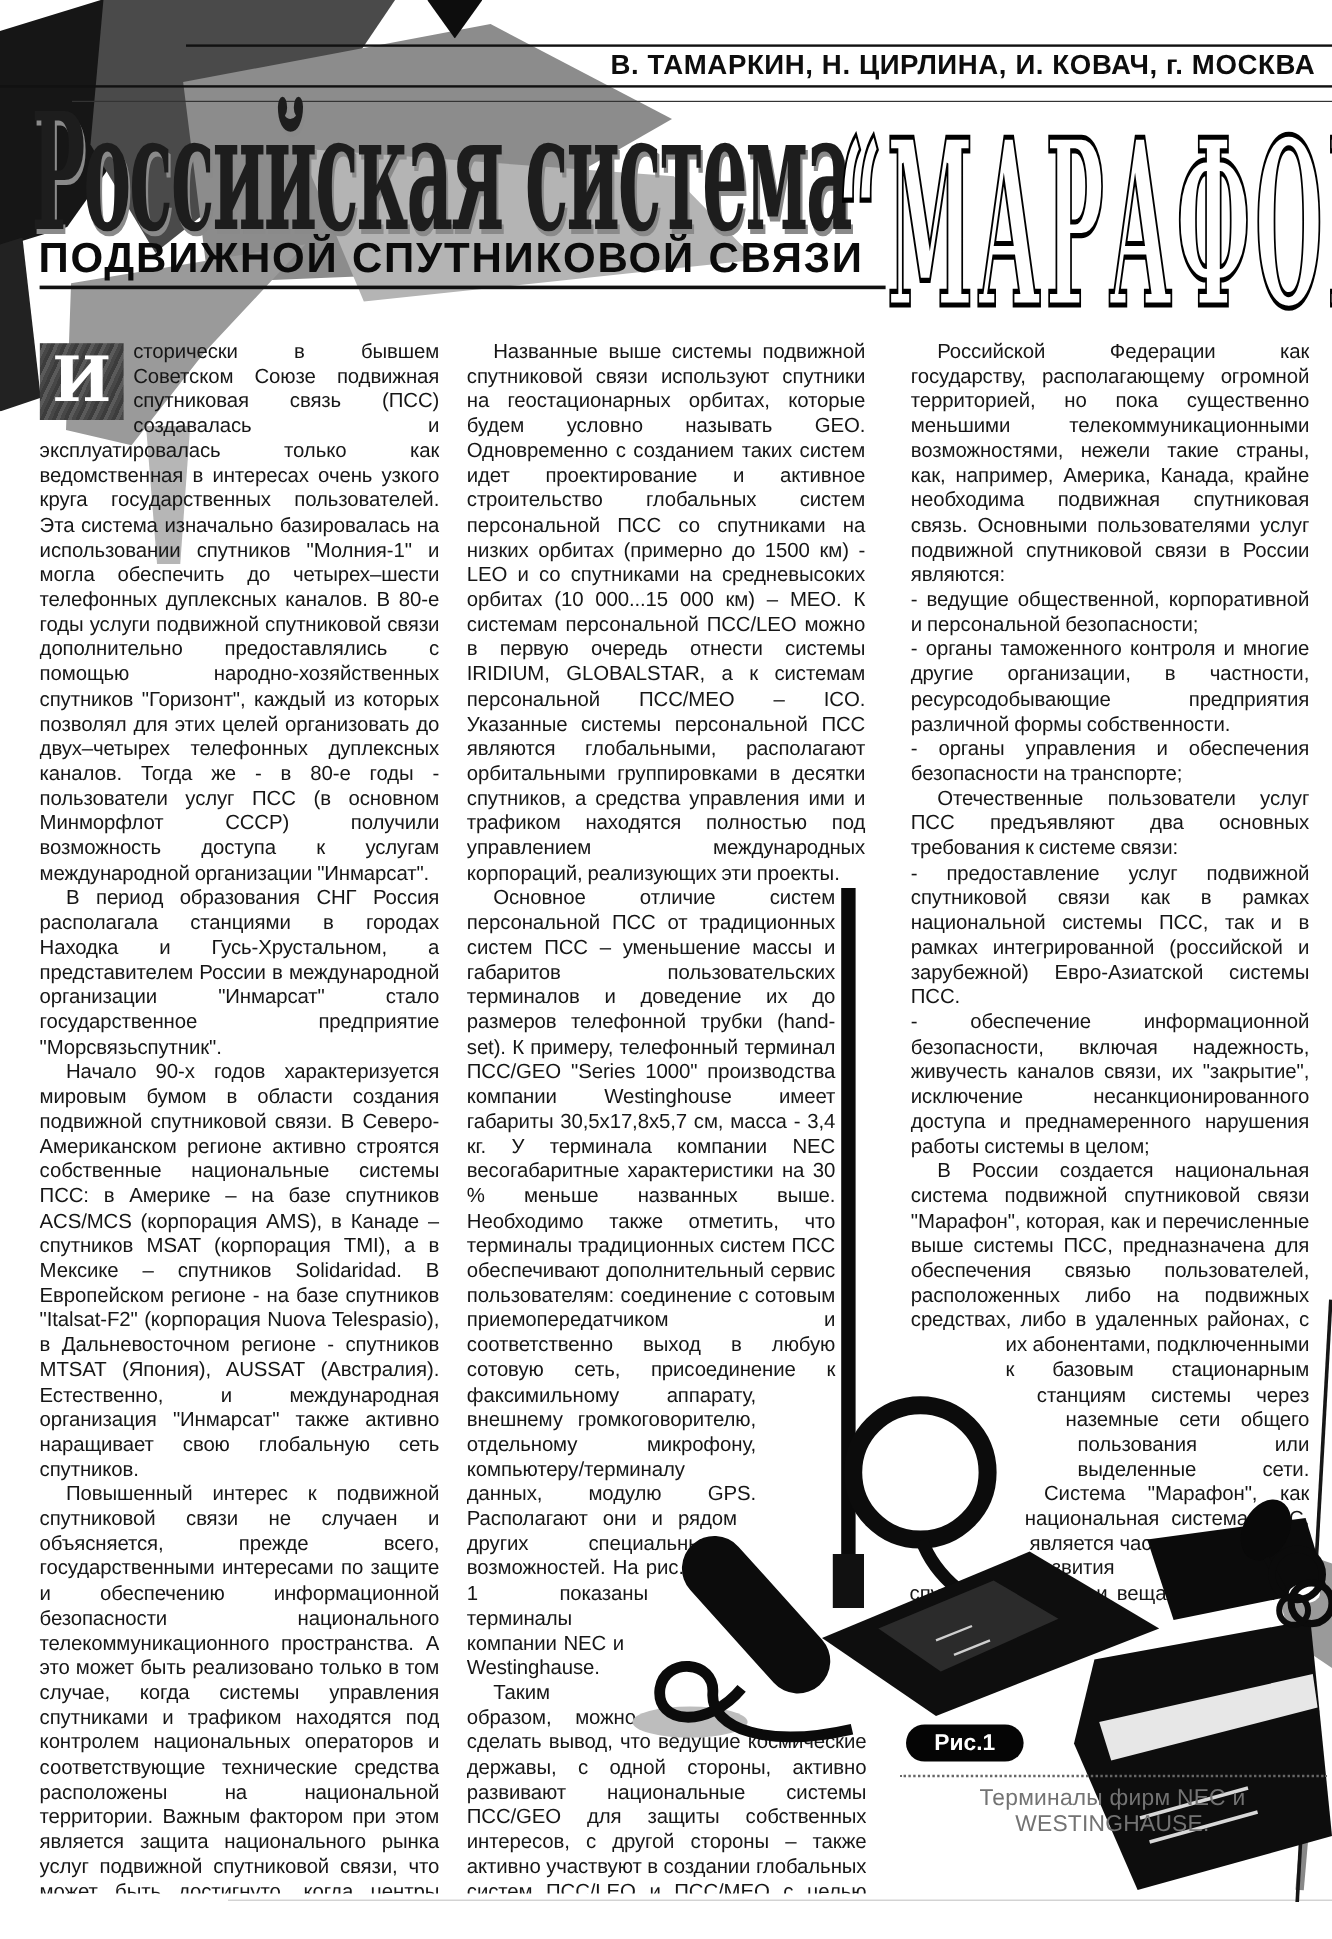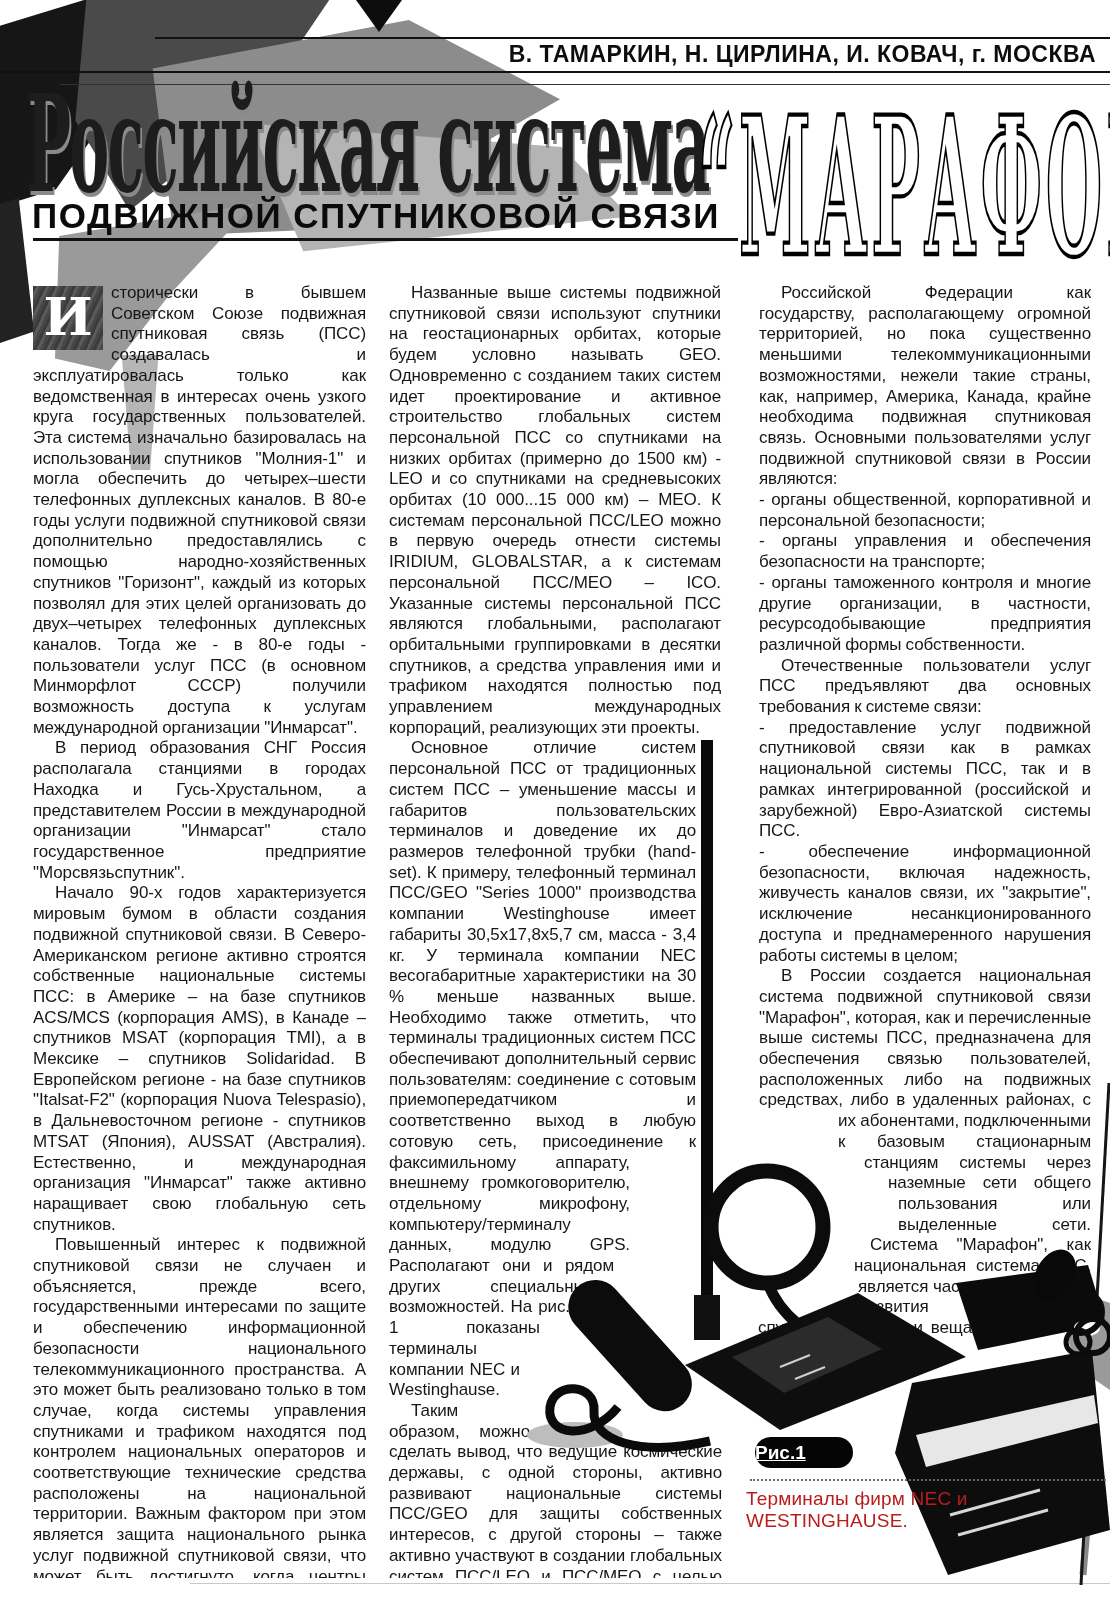--- a/index.html
+++ b/index.html
@@ -56,25 +56,25 @@
   .dc{float:left;width:70px;height:64px;margin:3px 8px 0 0;
     background:repeating-linear-gradient(115deg,#3c3c3c 0 3px,#5a5a5a 3px 6px,#474747 6px 9px);
     color:#fff;font-family:"DejaVu Serif",serif;font-weight:bold;font-size:52px;
     text-align:center;line-height:62px;text-indent:0;}
   .sp{float:right;clear:right;}
   .spl{float:left;clear:left;}
   
   .photo{position:absolute;left:480px;top:735px;z-index:4;}
   .fig-label{position:absolute;left:755px;top:1437px;width:98px;height:31px;z-index:6;
     background:#050505;border-radius:17px;color:#fff;font-size:19px;font-weight:bold;
-    text-align:left;line-height:31px;text-decoration:underline;}
+    text-align:center;line-height:31px;}
   .fig-rule{position:absolute;left:750px;top:1479px;width:356px;height:0;z-index:6;
     border-top:2px dotted #666;}
   .fig-caption{position:absolute;left:746px;top:1488px;width:362px;z-index:6;
-    font-size:19px;color:#b91c1c;letter-spacing:.2px;}
+    font-size:19px;color:#737373;text-align:center;letter-spacing:.2px;}
 </style>
 </head>
 <body>
 
 <div class="shape sh1"></div>
 <div class="shape sh2"></div>
 <div class="shape sh3"></div>
 <div class="shape sh4"></div>
 <div class="shape sh5"></div>
 <div class="shape sh6"></div>
@@ -125,23 +125,23 @@
     <i class="spl" style="width:106px;height:25px"></i>
     <i class="spl" style="width:130px;height:25px"></i>
     <i class="spl" style="width:140px;height:25px"></i>
     <i class="spl" style="width:112px;height:25px"></i>
     <i class="spl" style="width:96px;height:25px"></i>
     <i class="spl" style="width:100px;height:25px"></i>
     <i class="sp" style="width:1px;height:942px"></i>
     
     <span>Российской Федерации как государству, располагающему огромной территорией, но пока существенно меньшими телекоммуникационными возможностями, нежели такие страны, как, например, Америка, Канада, крайне необходима подвижная спутниковая связь. Основными пользователями услуг подвижной спутниковой связи в России являются:</span>
   </p>
-  <p class="li">- органы общественной, корпоративной и персональной безопасности;</p>
+  <p class="li">- ведущие общественной, корпоративной и персональной безопасности;</p>
+  <p class="li">- органы таможенного контроля и многие другие организации, в частности, ресурсодобывающие предприятия различной формы собственности.</p>
   <p class="li">- органы управления и обеспечения безопасности на транспорте;</p>
-  <p class="li">- органы таможенного контроля и многие другие организации, в частности, ресурсодобывающие предприятия различной формы собственности.</p>
   <p class="p">Отечественные пользователи услуг ПСС предъявляют два основных требования к системе связи:</p>
   <p class="li">- предоставление услуг подвижной спутниковой связи как в рамках национальной системы ПСС, так и в рамках интегрированной (российской и зарубежной) Евро-Азиатской системы ПСС.</p>
   <p class="li">- обеспечение информационной безопасности, включая надежность, живучесть каналов связи, их "закрытие", исключение несанкционированного доступа и преднамеренного нарушения работы системы в целом;</p>
   <p class="p">В России создается национальная система подвижной спутниковой связи "Марафон", которая, как и перечисленные выше системы ПСС, предназначена для обеспечения связью пользователей, расположенных либо на подвижных средствах, либо в удаленных районах, с их абонентами, подключенными к базовым стационарным станциям системы через наземные сети общего пользования или выделенные сети. Система "Марафон", как национальная система ПСС, является частью "Программы развития системы спутниковой связи и вещания России до 2000 г.".</p>
 </div>
 
 <svg class="photo" width="630" height="850" viewBox="0 0 630 850">
 
   <line x1="616" y1="690" x2="603" y2="840" stroke="#888" stroke-width="7"></line>
   <line x1="629" y1="348" x2="601" y2="850" stroke="#161616" stroke-width="3"></line>

